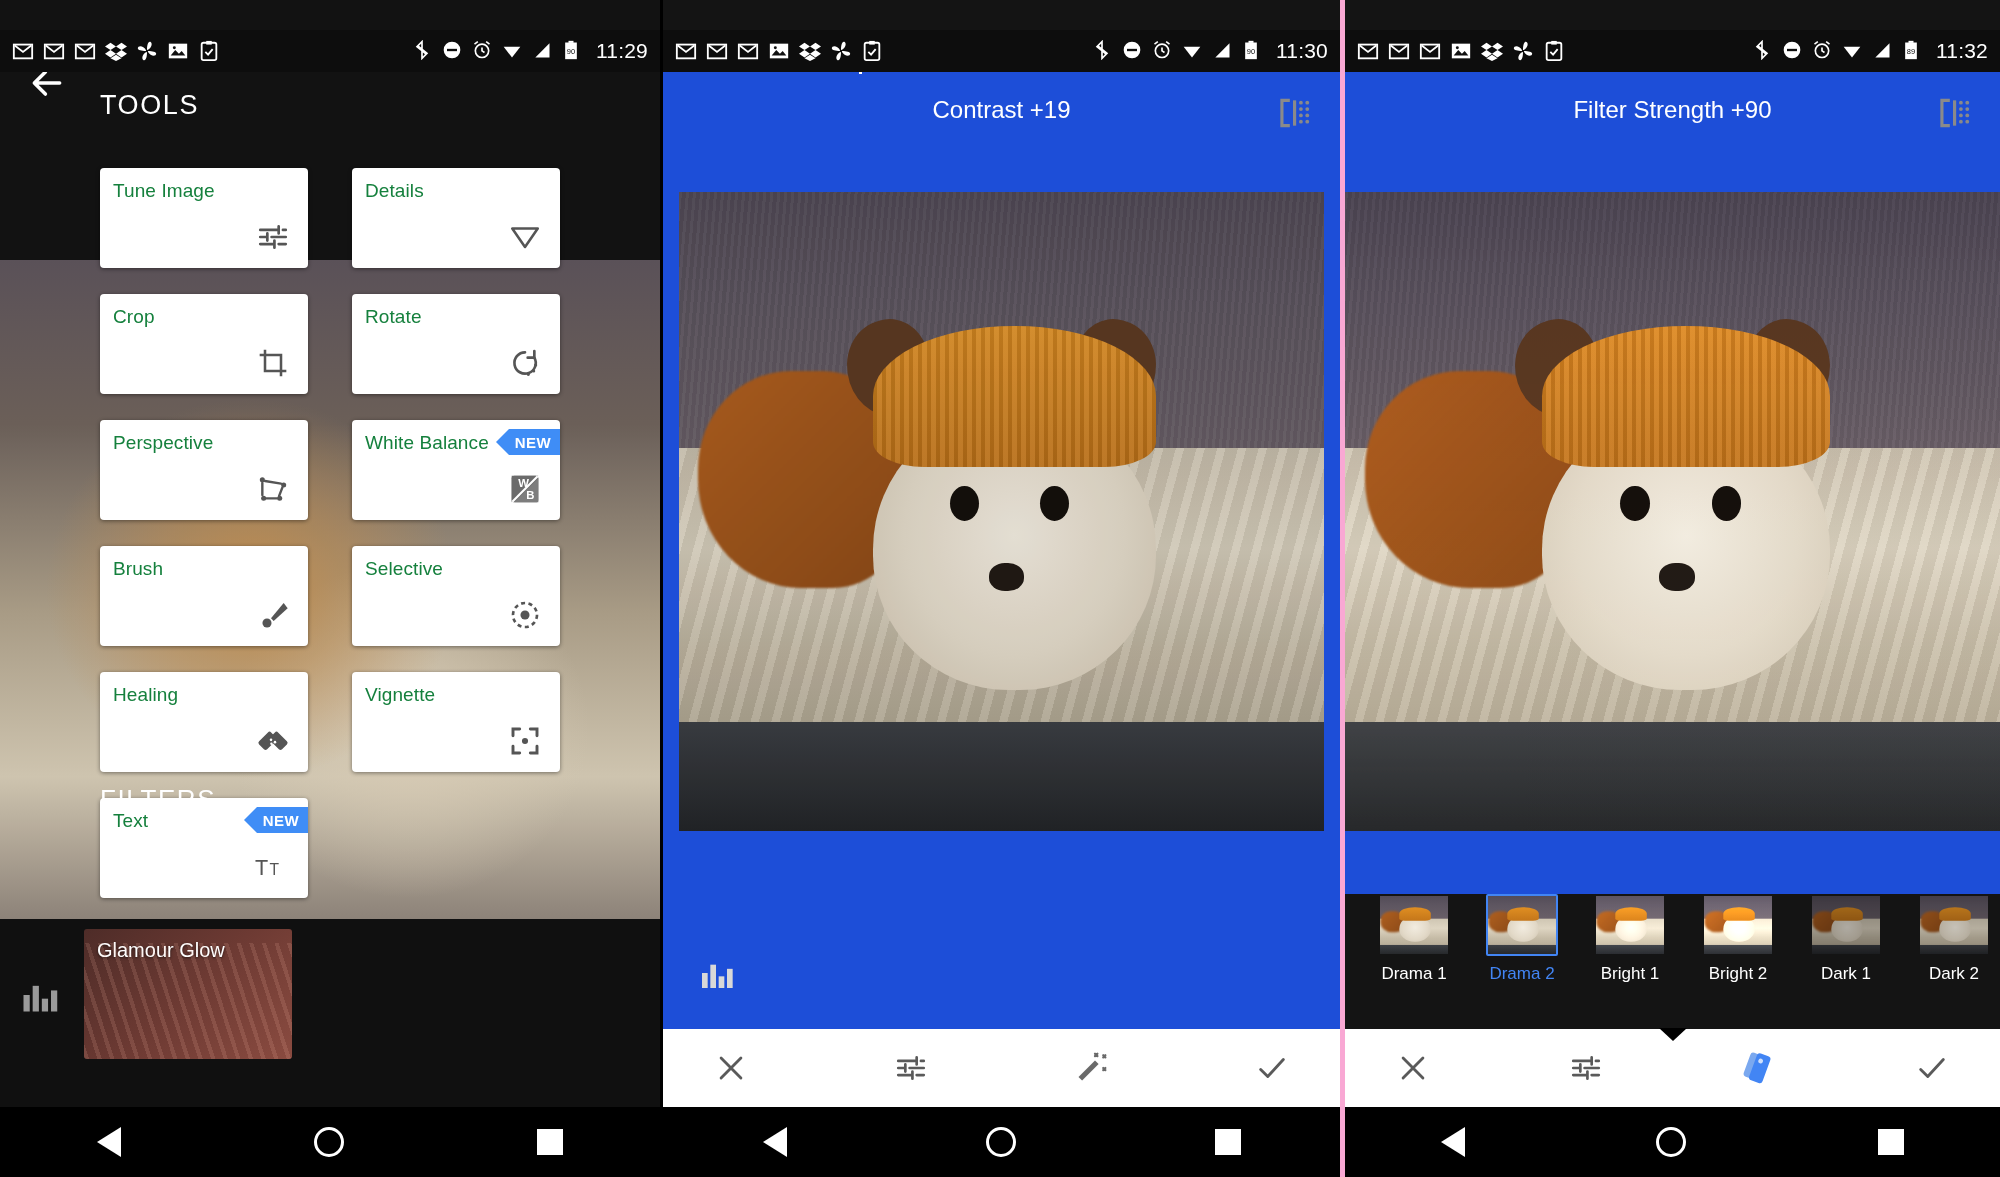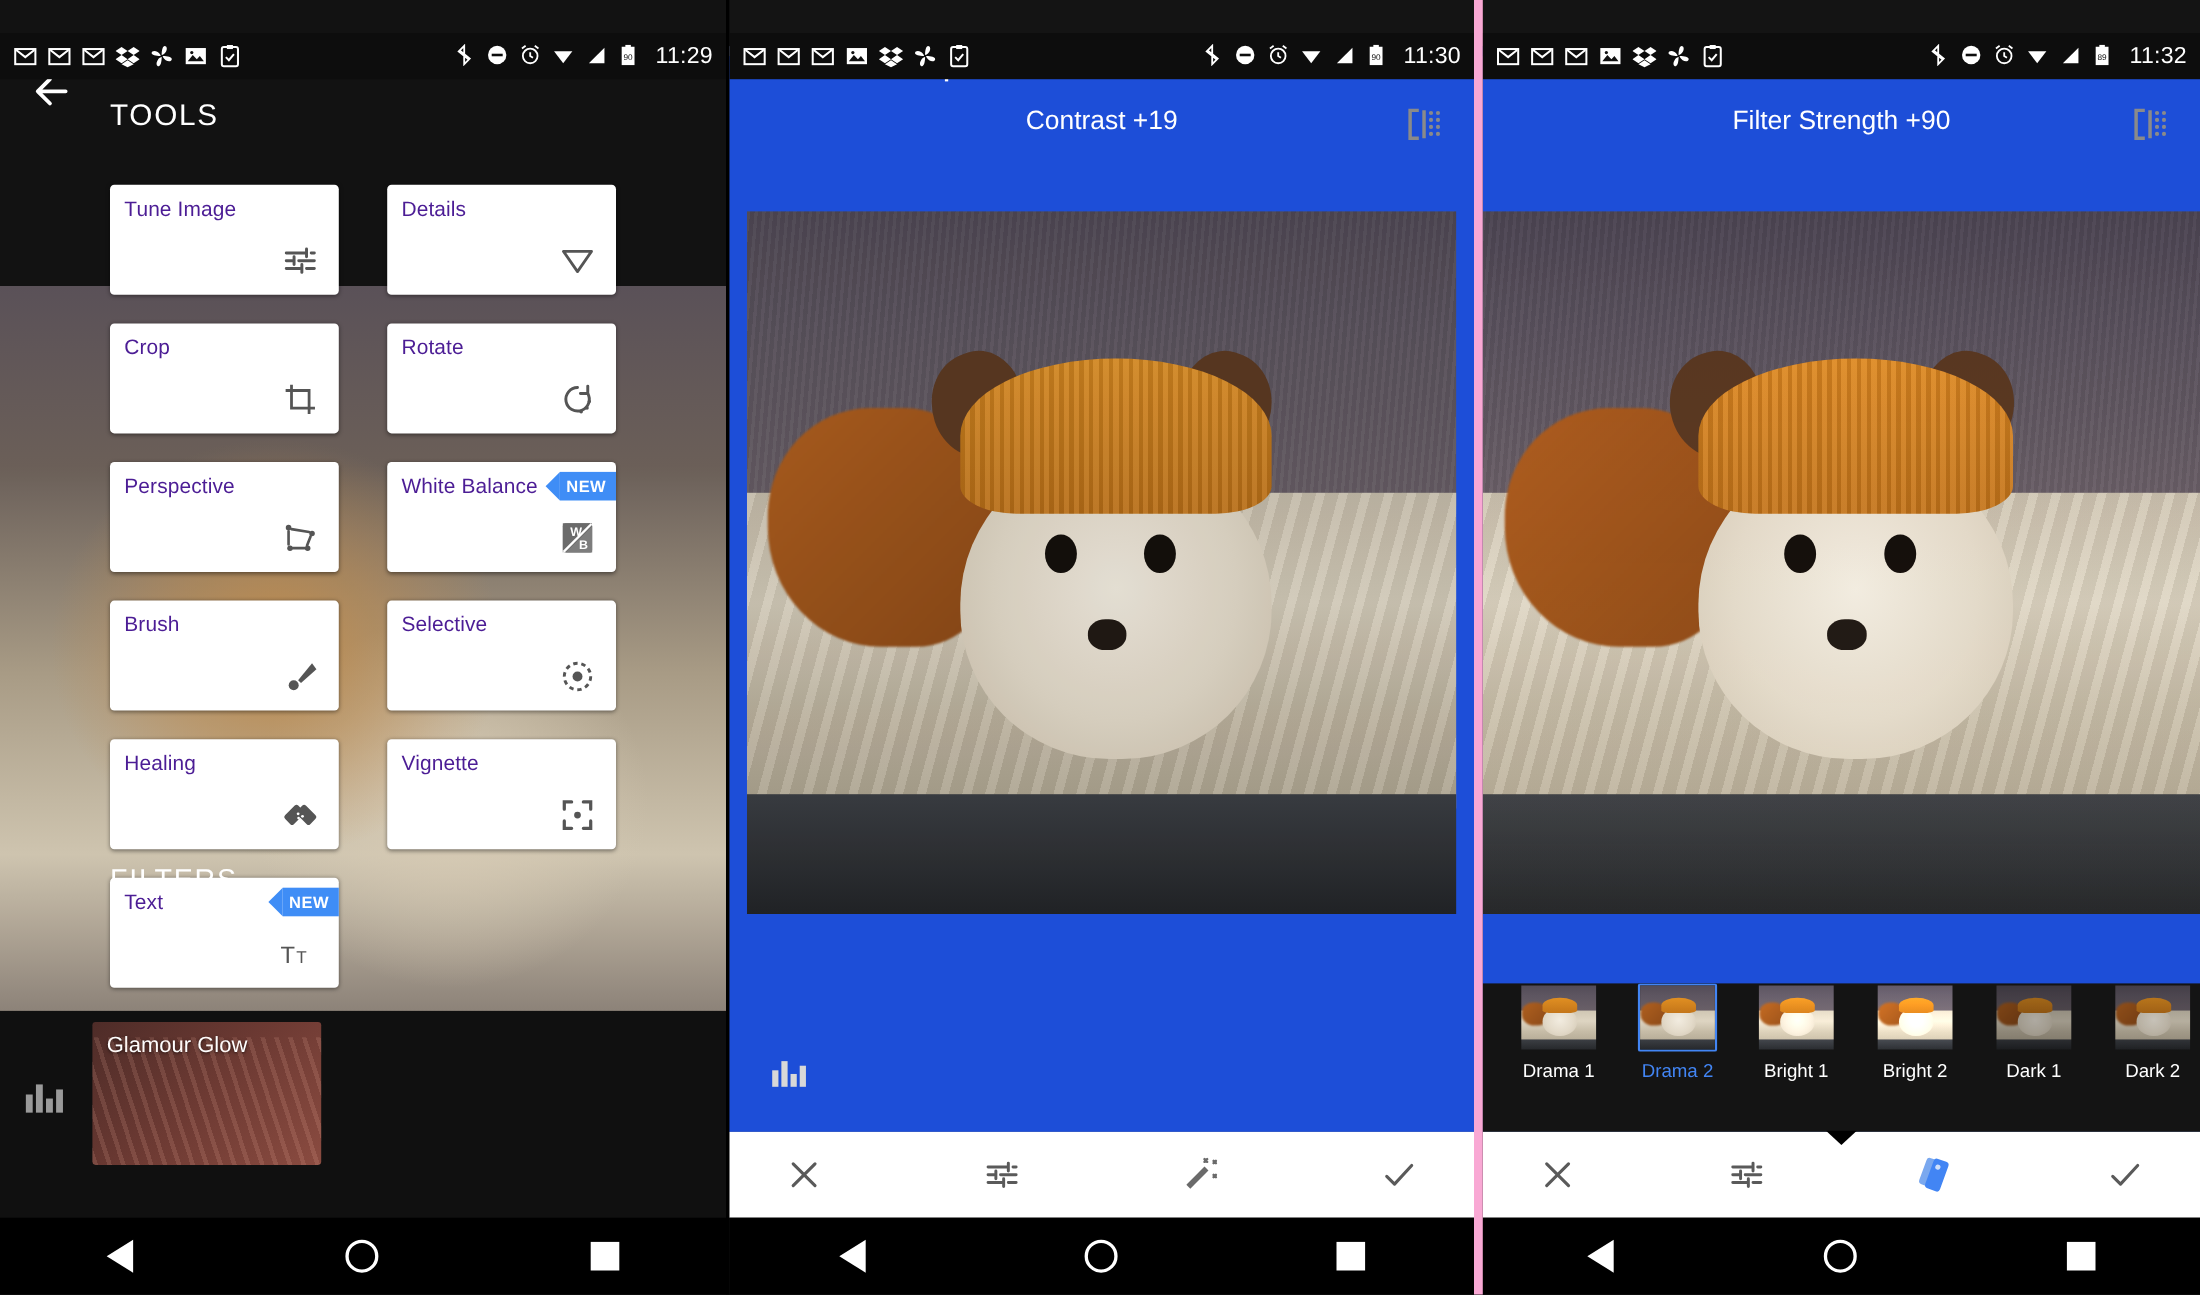--- a/index.html
+++ b/index.html
@@ -6,21 +6,21 @@
   html,body {
     width:2000px; height:1177px;
     background:#000;
     font-family:"Liberation Sans", sans-serif;
     overflow:hidden;
   }
   .screens { display:flex; width:2000px; height:1177px; }
   .panel { position:relative; height:1177px; overflow:hidden; background:#141414; }
   .p1 { width:660px; }
   .p2 { width:680px; border-left:3px solid #000; }
-  .p3 { width:660px; border-left:8px solid #f9a8d4; }
+  .p3 { width:660px; border-left:5px solid #f9a8d4; }
 
   
   .statusbar {
     height:42px; background:#0d0d0d; display:flex; align-items:center;
     padding:0 12px; gap:7px; position:relative; z-index:40;margin-top:30px;
   }
   .sb-left { display:flex; align-items:center; gap:9px; }
   .sb-right { display:flex; align-items:center; gap:8px; margin-left:auto; }
   .sb-time { color:#fff; font-size:21px; letter-spacing:.2px; margin-left:4px; }
   .ic { width:22px; height:22px; display:block; }
@@ -58,21 +58,21 @@
   .toolgrid {
     position:absolute; left:100px; top:168px; width:460px;
     display:flex; flex-wrap:wrap; gap:0 44px; z-index:20;
   }
   .card {
     width:208px; height:100px; background:#fff; border-radius:4px;
     position:relative; margin-bottom:26px;
     box-shadow:0 1px 4px rgba(0,0,0,.45);
   }
   .card .lbl {
-    position:absolute; left:13px; top:12px; color:#4c1d95;
+    position:absolute; left:13px; top:12px; color:#15803d;
     font-size:19px; letter-spacing:.1px;
   }
   .card .ticon {
     position:absolute; right:14px; bottom:10px; width:42px; height:42px;
     display:flex; align-items:center; justify-content:center;
   }
   .badge {
     position:absolute; right:0; top:9px; height:26px; background:#3f8df6;
     color:#fff; font-size:15px; font-weight:bold; letter-spacing:.4px;
     display:flex; align-items:center; padding:0 9px 0 6px;

